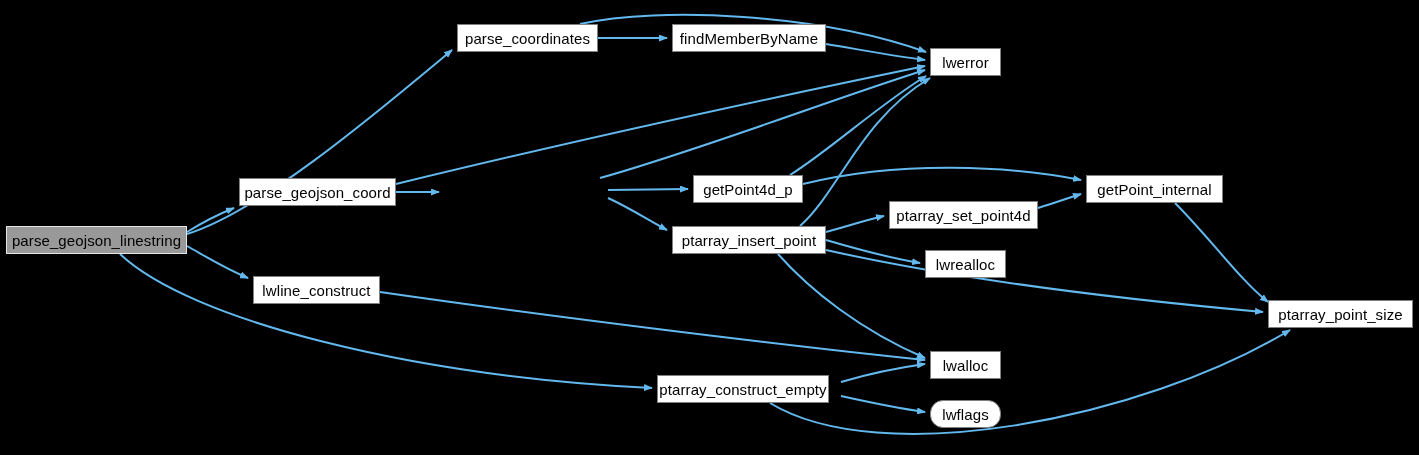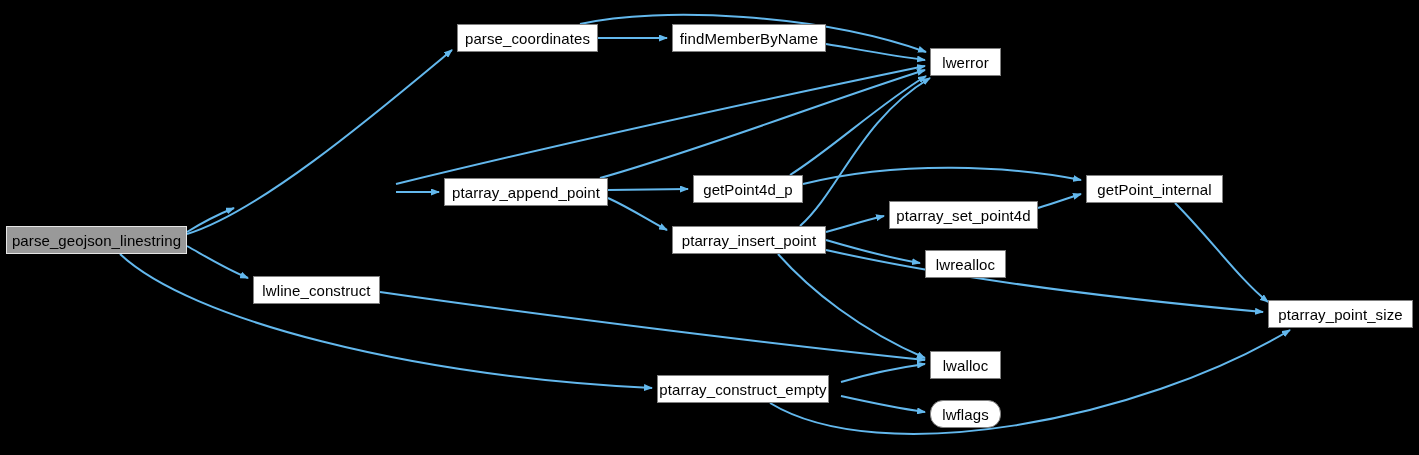--- a/index.html
+++ b/index.html
@@ -97,22 +97,22 @@
       </div>
       <div class="gnode" style="left: 457px; top: 24px; width: 141px; height: 28px;">
         <span>parse_coordinates</span>
       </div>
       <div class="gnode" style="left: 672px; top: 24px; width: 154px; height: 28px;">
         <span>findMemberByName</span>
       </div>
       <div class="gnode" style="left: 930px; top: 48px; width: 71px; height: 28px;">
         <span>lwerror</span>
       </div>
-      <div class="gnode" style="left: 444px; top: 178px; width: 164px; height: 28px;">
-        <span>ptarray_append_point</span>
+      <div class="gnode" style="left: 239px; top: 178px; width: 157px; height: 28px;">
+        <span>parse_geojson_coord</span>
       </div>
       <div class="gnode" style="left: 693px; top: 175px; width: 110px; height: 28px;">
         <span>getPoint4d_p</span>
       </div>
       <div class="gnode" style="left: 1086px; top: 175px; width: 137px; height: 28px;">
         <span>getPoint_internal</span>
       </div>
       <div class="gnode" style="left: 889px; top: 201px; width: 149px; height: 28px;">
         <span>ptarray_set_point4d</span>
       </div>

